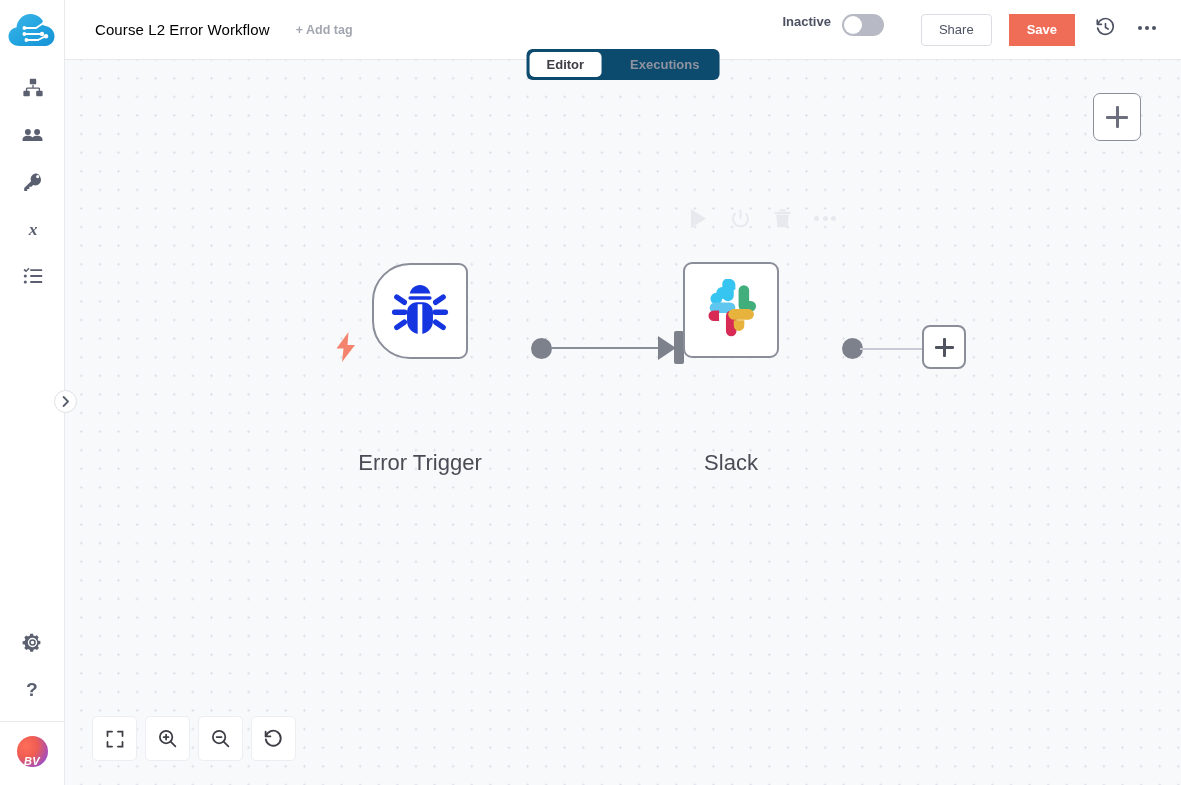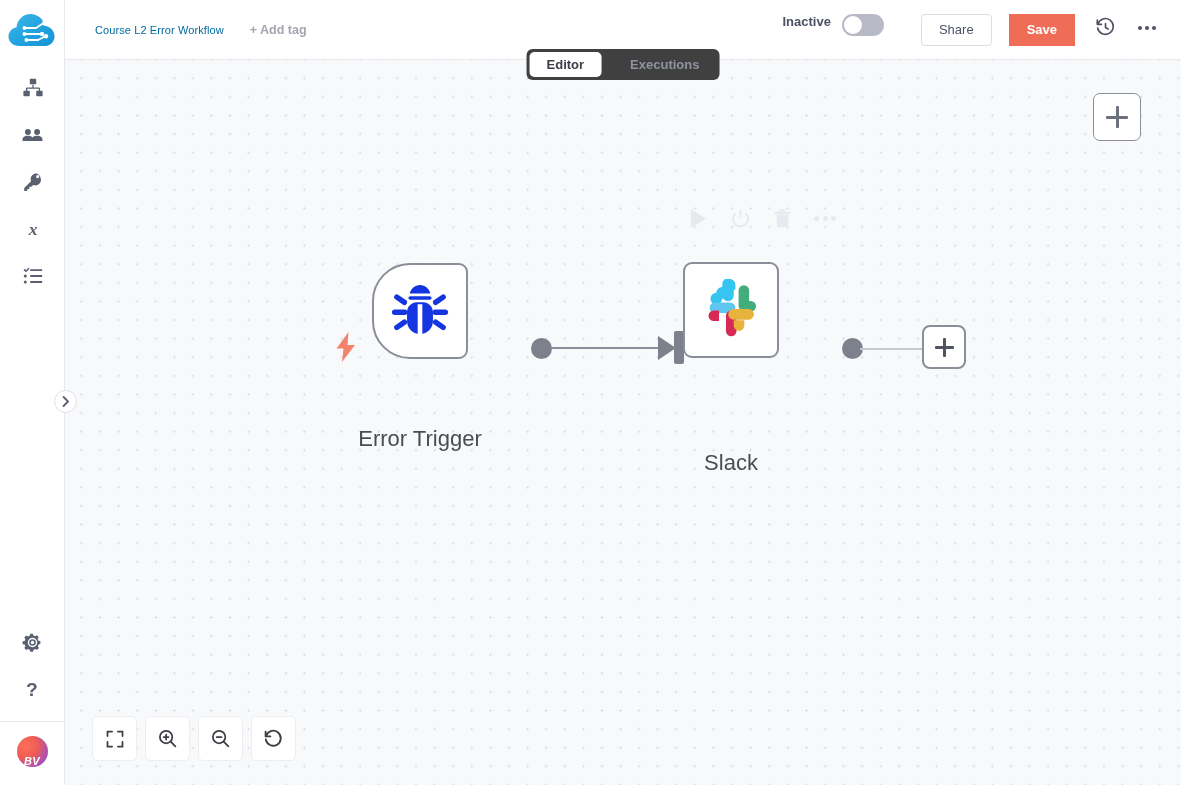--- a/index.html
+++ b/index.html
@@ -50,21 +50,21 @@
   
   .main { position: relative; flex: 1; height: 785px; background: #f8f9fb; }
 
   
   .header {
     position: absolute; top: 0; left: 0; right: 0; height: 60px;
     background: #fff; border-bottom: 1px solid #e9e9ed;
     display: flex; align-items: center; padding: 0 20px 0 30px; z-index: 30;
   }
   .wf-title {
-    font-size: 11px; color: #0369a1; font-weight: 400; letter-spacing: .1px;
+    font-size: 15px; color: #000000; font-weight: 400; letter-spacing: .1px;
     cursor: text;
   }
   .add-tag {
     margin-left: 26px; font-size: 12.5px; color: #a3a6b0;
     cursor: pointer; font-weight: 600;
   }
   .header-right { margin-left: auto; display: flex; gap: 0; }
   .inactive-label { font-size: 13px; color: #4d5263; font-weight: 600; margin-right: 11px; }
   .toggle {
     width: 42px; height: 22px; border-radius: 11px; background: #b7bac4;
@@ -91,21 +91,21 @@
     display: flex; align-items: center; justify-content: center;
     color: #4d5263; cursor: pointer;
   }
   .dots-btn { margin-left: 14px; }
   .dots { display: flex; gap: 3px; }
   .dots i { width: 4px; height: 4px; border-radius: 50%; background: #4d5263; display: block; }
 
   
   .tabs {
     position: absolute; top: 49px; left: 50%; transform: translateX(-50%);
-    background: #404040; border-radius: 6px; padding: 3px;
+    background: #0c4a6e; border-radius: 6px; padding: 3px;
     display: flex; gap: 12px; z-index: 35;
   }
   .tab {
     padding: 5px 17px; font-size: 13px; border-radius: 5px;
     color: #8f93a0; font-weight: 600; cursor: pointer; white-space: nowrap;
   }
   .tab.active { background: #fff; color: #3d3d46; }
 
   
   .canvas {
@@ -191,21 +191,21 @@
   .add-small .plus:before, .add-small .plus:after {
     content: ""; position: absolute; background: #50545f; border-radius: 1px;
   }
   .add-small .plus:before { left: 0; top: 8px; width: 19px; height: 3px; }
   .add-small .plus:after  { top: 0; left: 8px; height: 19px; width: 3px; }
 
   .node-label {
     position: absolute; text-align: center;
     font-size: 22px; color: #4b4b55; font-weight: 400; white-space: nowrap;
   }
-  .node-label.l1 { left: 257px; top: 366px; width: 196px; }
+  .node-label.l1 { left: 257px; top: 390px; width: 196px; }
   .node-label.l2 { left: 602px; top: 390px; width: 128px; }
   .node-sub {
     position: absolute; left: 570px; top: 427px; width: 192px;
     text-align: center; font-size: 18px; color: #9a9da8; white-space: nowrap;
   }
 
   
   .zoom-bar {
     position: absolute; left: 27px; bottom: 24px; display: flex; gap: 8px;
   }

